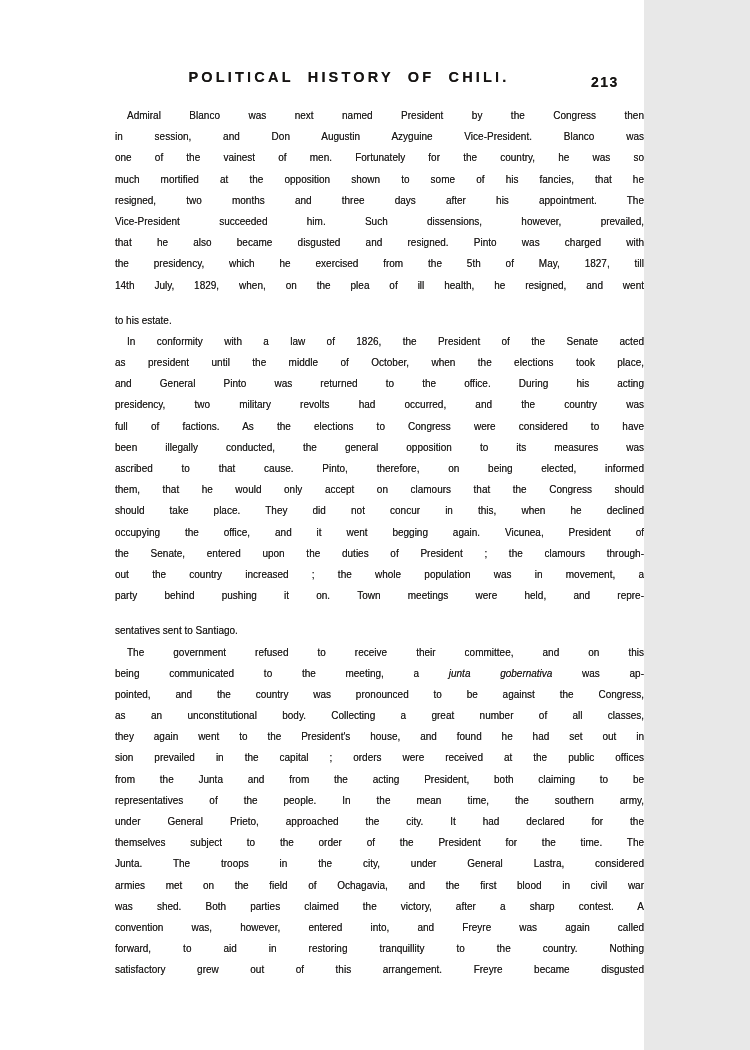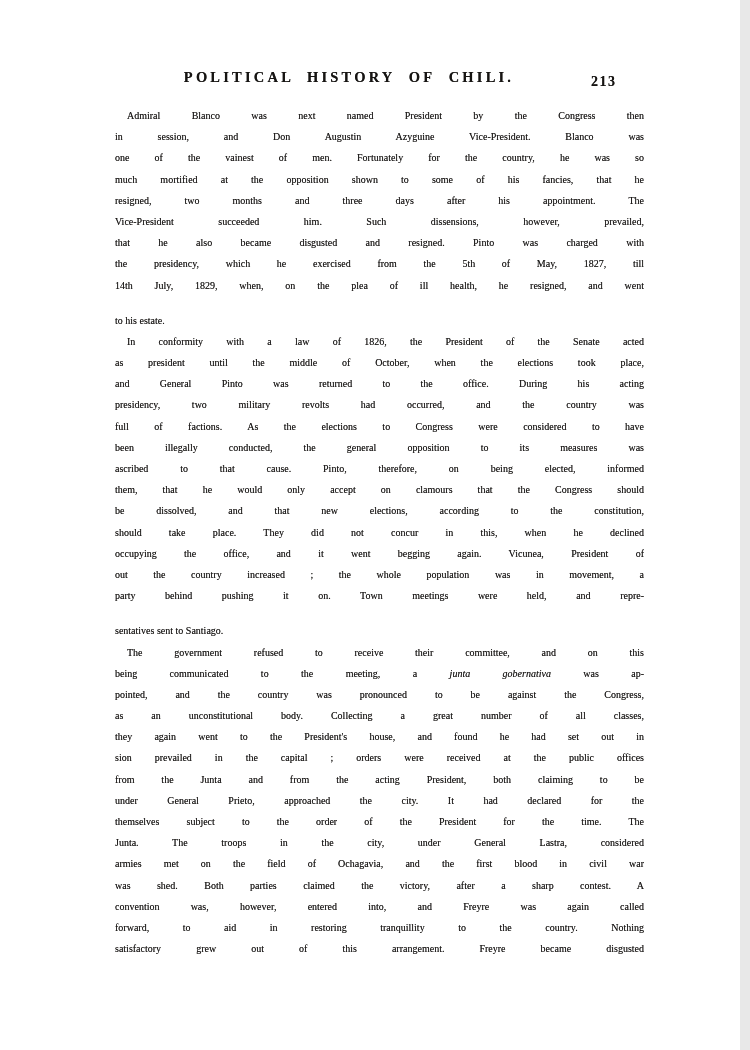--- a/index.html
+++ b/index.html
@@ -2,26 +2,27 @@
 <html style="--ink: #1b1918; --paper: #ffffff;"><head>
 <meta charset="utf-8">
 <style>
   html, body {
     margin: 0;
     padding: 0;
     background: #e8e8e8;
   }
   .page {
     position: relative;
-    width: 740px;
+    width: 602px;
     height: 1050px;
     background: var(--paper, #ffffff);
     overflow: hidden;
-    font-family: Liberation Serif, serif;
+    font-family: Liberation Sans, sans-serif;
     color: var(--ink, #1b1918);
+    padding-left: 42px;
   }
   .running-header {
     position: absolute;
     top: 0; left: 0;
     width: 750px;
     height: 100px;
   }
   .running-title {
     position: absolute;
     top: 69px;
@@ -89,35 +90,36 @@
       </div>
       <div class="paragraph">
         <div class="line indent">In conformity with a law of 1826, the President of the Senate acted</div>
         <div class="line">as president until the middle of October, when the elections took place,</div>
         <div class="line">and General Pinto was returned to the office. During his acting</div>
         <div class="line">presidency, two military revolts had occurred, and the country was</div>
         <div class="line">full of factions. As the elections to Congress were considered to have</div>
         <div class="line">been illegally conducted, the general opposition to its measures was</div>
         <div class="line">ascribed to that cause. Pinto, therefore, on being elected, informed</div>
         <div class="line">them, that he would only accept on clamours that the Congress should</div>
-        <div class="line">be dissolved, and that new elections, according to the constitution,</div>
         <div class="line">should take place. They did not concur in this, when he declined</div>
         <div class="line">occupying the office, and it went begging again. Vicunea, President of</div>
+        <div class="line">the Senate, entered upon the duties of President ; the clamours through-</div>
         <div class="line">out the country increased ; the whole population was in movement, a</div>
         <div class="line">party behind pushing it on. Town meetings were held, and repre-</div>
         <div class="line no-justify">sentatives sent to Santiago.</div>
       </div>
       <div class="paragraph">
         <div class="line indent">The government refused to receive their committee, and on this</div>
         <div class="line">being communicated to the meeting, a <i>junta gobernativa</i> was ap-</div>
         <div class="line">pointed, and the country was pronounced to be against the Congress,</div>
         <div class="line">as an unconstitutional body. Collecting a great number of all classes,</div>
         <div class="line">they again went to the President's house, and found he had set out in</div>
         <div class="line">sion prevailed in the capital ; orders were received at the public offices</div>
         <div class="line">from the Junta and from the acting President, both claiming to be</div>
+        <div class="line">representatives of the people. In the mean time, the southern army,</div>
         <div class="line">under General Prieto, approached the city. It had declared for the</div>
         <div class="line">themselves subject to the order of the President for the time. The</div>
         <div class="line">Junta. The troops in the city, under General Lastra, considered</div>
         <div class="line">armies met on the field of Ochagavia, and the first blood in civil war</div>
         <div class="line">was shed. Both parties claimed the victory, after a sharp contest. A</div>
         <div class="line">convention was, however, entered into, and Freyre was again called</div>
         <div class="line">forward, to aid in restoring tranquillity to the country. Nothing</div>
         <div class="line">satisfactory grew out of this arrangement. Freyre became disgusted</div>
       </div>
     </div>

